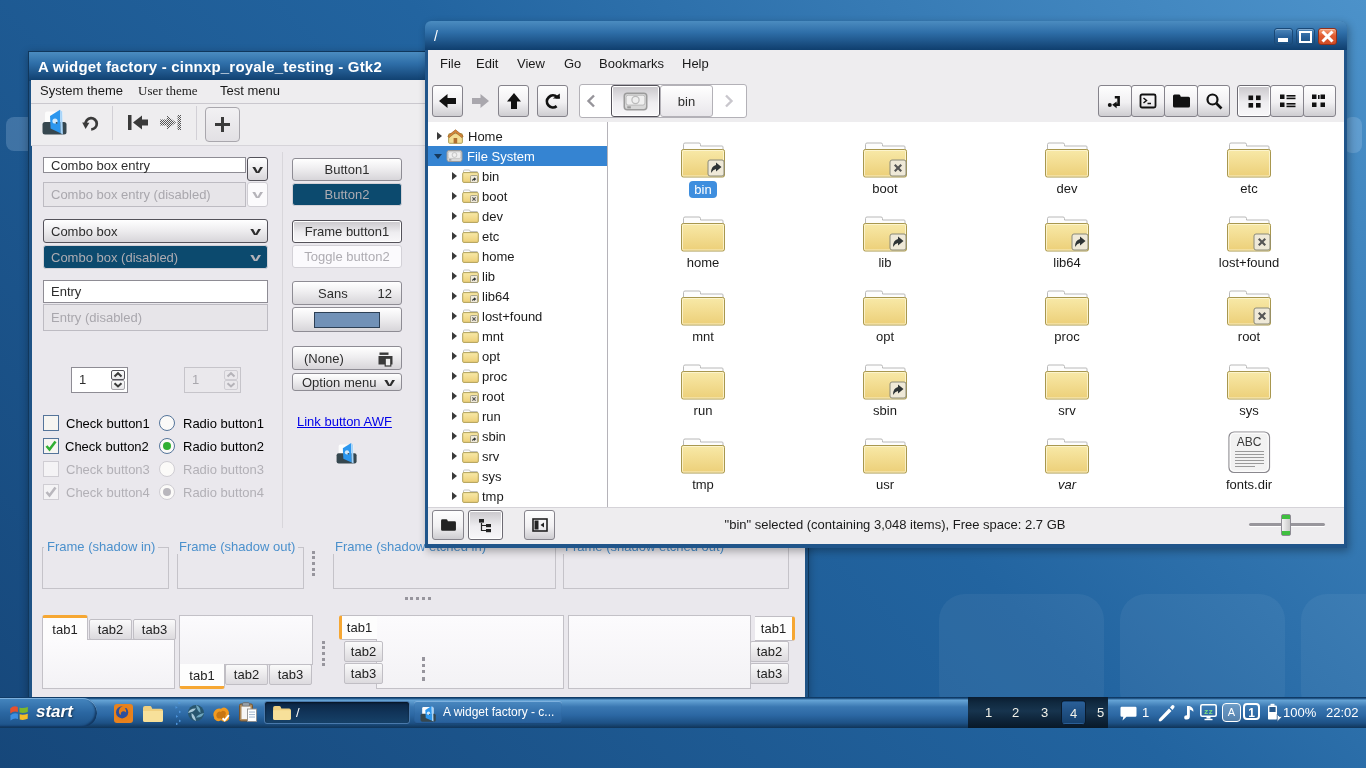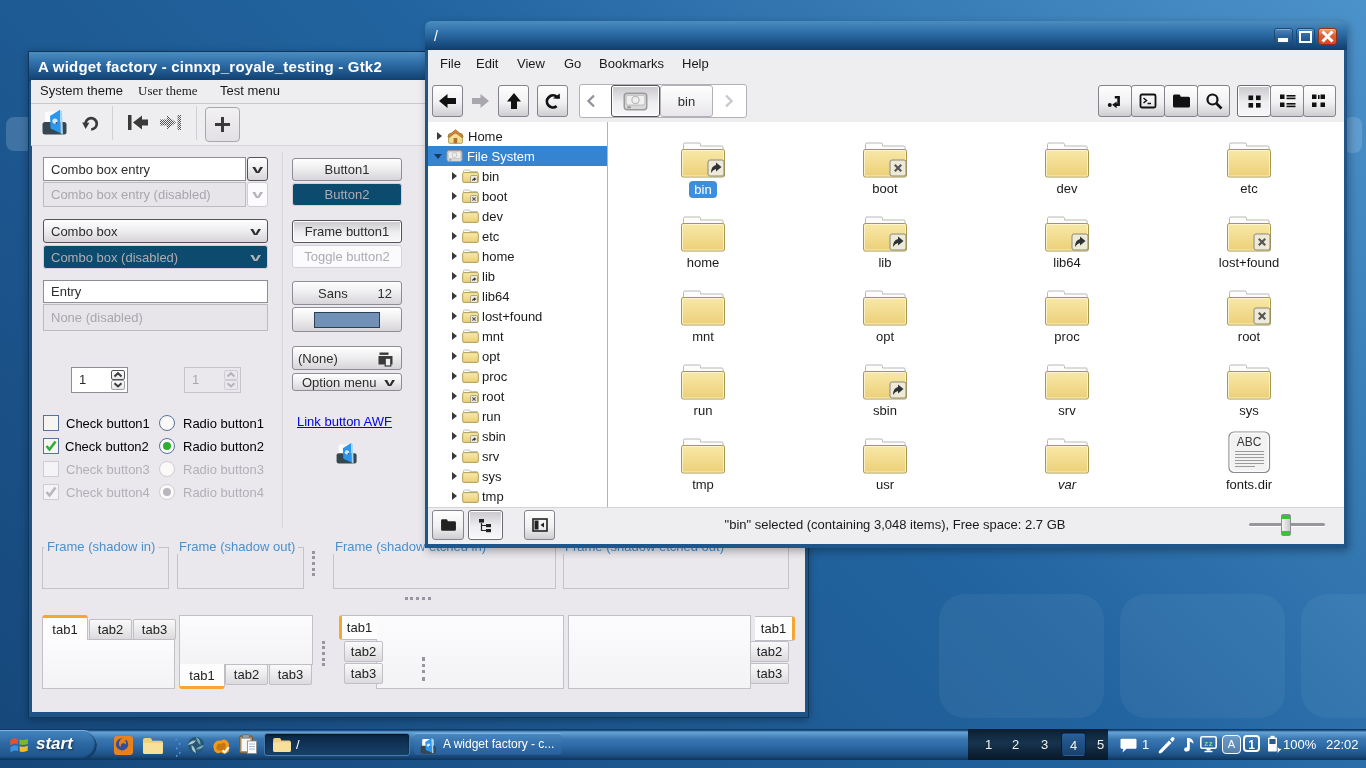--- a/index.html
+++ b/index.html
@@ -96,32 +96,32 @@
   <path d="M1 5.5 L8 5.5 L8 1.5 L17 8.5 L8 15.5 L8 11.5 L1 11.5 Z" fill="url(#dith)"></path>
   <rect x="18.5" y="1" width="3.5" height="15" fill="url(#dith)"></rect>
     </svg> 
     <div class="abs" style="left:165px;top:26px;width:1px;height:34px;background:#d2d0d6;"></div> 
     <div class="gbtn" style="left:174px;top:27px;width:35px;height:35px;background:linear-gradient(#f2f1f3,#e2e0e4);border-color:#a9a7ad;border-radius:4px;">
   <svg width="17" height="17" viewBox="0 0 17 17">
         <path d="M7 1 h3 v6 h6 v3 h-6 v6 h-3 v-6 h-6 v-3 h6 Z" fill="#3a3a3a"></path>
       </svg>
     </div> 
     <div class="abs" style="left:251px;top:72px;width:1px;height:376px;background:#d8d6db;"></div>
- <div class="entry" style="left:12px;top:77px;width:203px;height:24px;">Combo box entry</div>
+ <div class="entry" style="left:12px;top:77px;width:203px;height:16px;">Combo box entry</div>
  <div class="gbtn" style="left:216px;top:77px;width:21px;height:24px;border-color:#54525a;">
       <span class="chev">v</span>
     </div>
  <div class="entry dis" style="left:12px;top:102px;width:203px;height:25px;">Combo box entry (disabled)</div>
  <div class="gbtn" style="left:216px;top:102px;width:21px;height:25px;background:#fbfafc;border-color:#cfcdd3;color:#b5b3b9;">
       <span class="chev">v</span>
     </div>
  <div class="gbtn" style="left:12px;top:139px;width:225px;height:24px;border-color:#54525a;justify-content:flex-start;padding-left:7px;">Combo box<span class="chev" style="position:absolute;right:8px;">v</span></div>
  <div class="gbtn dis" style="left:12px;top:165px;width:225px;height:24px;justify-content:flex-start;padding-left:7px;background:#0c4a6e;">Combo box (disabled)<span class="chev" style="position:absolute;right:8px;color:#b5b3b9;">v</span></div>
  <div class="entry" style="left:12px;top:200px;width:225px;height:23px;">Entry</div>
- <div class="entry dis" style="left:12px;top:224px;width:225px;height:27px;">None (disabled)</div>
+ <div class="entry dis" style="left:12px;top:224px;width:225px;height:27px;">Entry (disabled)</div>
 <div class="abs" style="left:40px;top:287px;width:57px;height:26px;background:#fff;border:1px solid #8e8c94;box-sizing:border-box;">
       <span style="position:absolute;left:7px;top:4px;color:#2d2d2d;">1</span>
       <div class="abs" style="right:2px;top:2px;width:14px;height:10px;border:1px solid #54525a;border-radius:2px;box-sizing:border-box;background:linear-gradient(#fbfbfc,#e8e7ea);">
         <svg width="12" height="8" viewBox="0 0 12 8" style="display:block">
           <path d="M2.5 5.5 L6 2.2 L9.5 5.5" fill="none" stroke="#3a3a3a" stroke-width="2"></path>
         </svg>
       </div>
       <div class="abs" style="right:2px;bottom:2px;width:14px;height:10px;border:1px solid #a5a3a9;border-radius:2px;box-sizing:border-box;background:linear-gradient(#fbfbfc,#e8e7ea);">
         <svg width="12" height="8" viewBox="0 0 12 8" style="display:block">
           <path d="M2.5 2.2 L6 5.5 L9.5 2.2" fill="none" stroke="#3a3a3a" stroke-width="2"></path>
@@ -169,21 +169,21 @@
  <div class="gbtn dis" style="left:261px;top:103px;width:110px;height:23px;background:#0c4a6e;">Button2</div>
  <div class="gbtn press" style="left:261px;top:140px;width:110px;height:23px;">Frame button1</div>
  <div class="gbtn dis" style="left:261px;top:165px;width:110px;height:23px;background:#fbfafd;">Toggle button2</div>
  <div class="gbtn" style="left:261px;top:201px;width:110px;height:24px;justify-content:space-between;padding:0 9px 0 25px;">
       <span>Sans</span>
       <span>12</span>
     </div>
  <div class="gbtn" style="left:261px;top:227px;width:110px;height:25px;">
       <span style="display:inline-block;width:64px;height:14px;background:#7191b7;border:1px solid #2c3f55;"></span>
     </div>
- <div class="gbtn" style="left:261px;top:266px;width:110px;height:24px;justify-content:flex-start;padding-left:5px;">(None)
+ <div class="gbtn" style="left:261px;top:266px;width:110px;height:24px;justify-content:flex-start;padding-left:11px;">(None)
    <svg style="position:absolute;right:7px;top:3px;" width="17" height="17" viewBox="0 0 17 17">
         <rect x="2.5" y="2.5" width="9" height="2.4" fill="#3a3a3a"></rect>
         <path d="M1.5 6 L15.5 6 L15.5 14.5 L1.5 14.5 Z" fill="#3a3a3a"></path>
         <rect x="8.2" y="8.2" width="5.6" height="7.8" fill="#f0f0f0" stroke="#3a3a3a" stroke-width="1.2"></rect>
       </svg></div>
  <div class="gbtn" style="left:261px;top:293px;width:110px;height:18px;justify-content:flex-start;padding-left:9px;">Option menu<span class="chev" style="position:absolute;right:8px;">v</span></div>
  <div class="abs" style="left:266px;top:334px;color:#0000e8;text-decoration:underline;">Link button AWF</div>
 <div class="abs" style="left:305px;top:359px;"><svg width="22" height="25" viewBox="0 0 26 30">
         <rect x="3" y="6.5" width="18" height="12" rx="2" fill="#fcfcfc"></rect>
         <rect x="0.5" y="17" width="24" height="12.5" rx="2.5" fill="#36474f"></rect>
@@ -680,21 +680,21 @@
 <div class="xbtn" style="left:1296px;top:28px;">
     <span style="display:block;width:13px;height:12px;border:2px solid #fff;box-sizing:border-box;"></span>
   </div>
 <div class="xbtn" style="left:1318px;top:28px;background:linear-gradient(#f5a27a,#e25c31 45%,#cf4c26);border-color:#93301a;">
  <svg width="15" height="15" viewBox="0 0 15 15">
       <path d="M2.5 2.5 L12.5 12.5 M12.5 2.5 L2.5 12.5" stroke="#fff" stroke-width="3"></path>
     </svg>
   </div>
 
 <div id="tb" class="abs" style="left:0;top:697px;width:1366px;height:31px;
- background:linear-gradient(180deg,#0c3157 0%,#15497c 4%,#66a4d6 10%,#3a77b1 32%,#2c68a4 58%,#1d5185 84%,#0f3458 100%);margin-top:32px;">
+ background:linear-gradient(180deg,#0c3157 0%,#15497c 4%,#66a4d6 10%,#3a77b1 32%,#2c68a4 58%,#1d5185 84%,#0f3458 100%);">
  <div class="abs" style="left:0;top:1px;width:97px;height:29px;border-radius:0 15px 15px 0;
   background:linear-gradient(#4586bf 0%,#2b67a2 50%,#1d5288 100%);
   box-shadow:inset 0 1px 0 #7cb0dd,inset -2px -1px 2px rgba(10,40,75,0.7);">
   <svg class="abs" style="left:9px;top:5px;" width="21" height="19" viewBox="0 0 21 19">
    <path d="M1.2 5.4 Q4.6 2.2 8.8 3.9 L8.9 9.1 Q4.8 7.6 1.3 10.5 Z" fill="#e8502c"></path>
    <path d="M10.4 4.5 Q14 5.8 18.9 3.9 L18.8 9.0 Q14.2 10.7 10.5 9.6 Z" fill="#7db72a"></path>
    <path d="M1.4 12.2 Q4.8 9.4 8.9 10.8 L9 16 Q5 14.6 1.5 17.4 Z" fill="#3f8fe0"></path>
    <path d="M10.6 11.3 Q14.3 12.4 18.8 10.7 L18.7 15.8 Q14.3 17.6 10.7 16.4 Z" fill="#f5bc28"></path>
   </svg>
   <span class="abs" style="left:36px;top:4px;color:#fff;font-size:17px;font-weight:bold;font-style:italic;text-shadow:1px 1px 2px rgba(0,0,0,0.5);">start</span>

